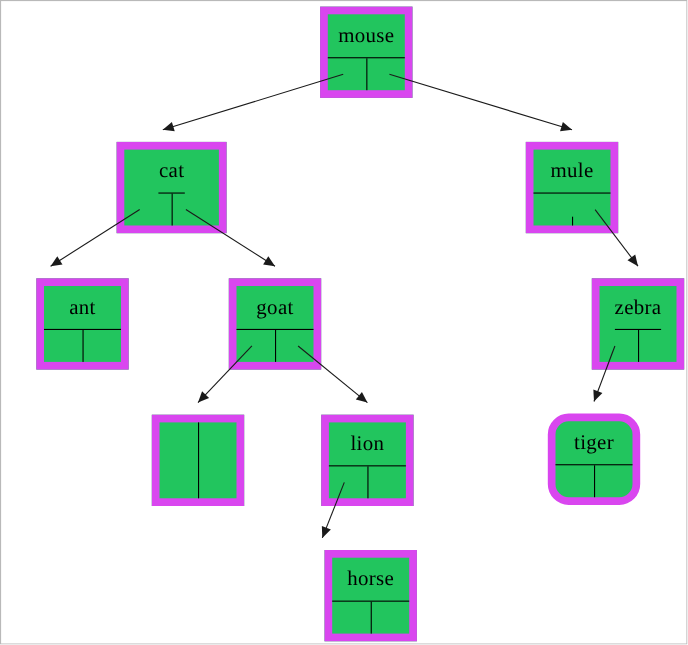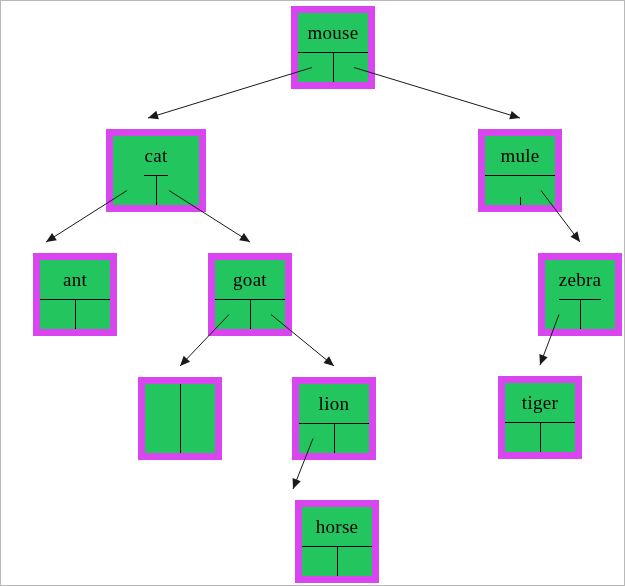--- a/index.html
+++ b/index.html
@@ -95,21 +95,21 @@
           <div class="cell cell-right"></div>
         </div>
       </div>
       <div class="node" style="left: 291px; top: 376px; width: 84px; height: 83px;">
         <div class="node-label">lion</div>
         <div class="node-cells">
           <div class="cell cell-left"></div>
           <div class="cell cell-right"></div>
         </div>
       </div>
-      <div class="node" style="left: 497px; top: 375px; width: 84px; height: 83px;">
+      <div class="node" style="left: 497px; top: 375px; width: 84px; height: 83px; border-radius: 19px;">
         <div class="node-label">tiger</div>
         <div class="node-cells">
           <div class="cell cell-left"></div>
           <div class="cell cell-right"></div>
         </div>
       </div>
       <div class="node" style="left: 250px; top: 499px; width: 84px; height: 83px; margin-left: 44px;">
         <div class="node-label">horse</div>
         <div class="node-cells">
           <div class="cell cell-left"></div>

